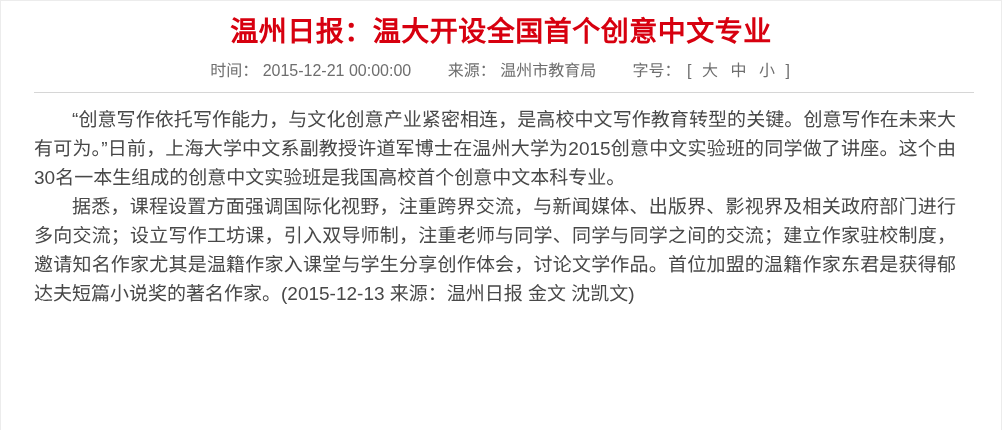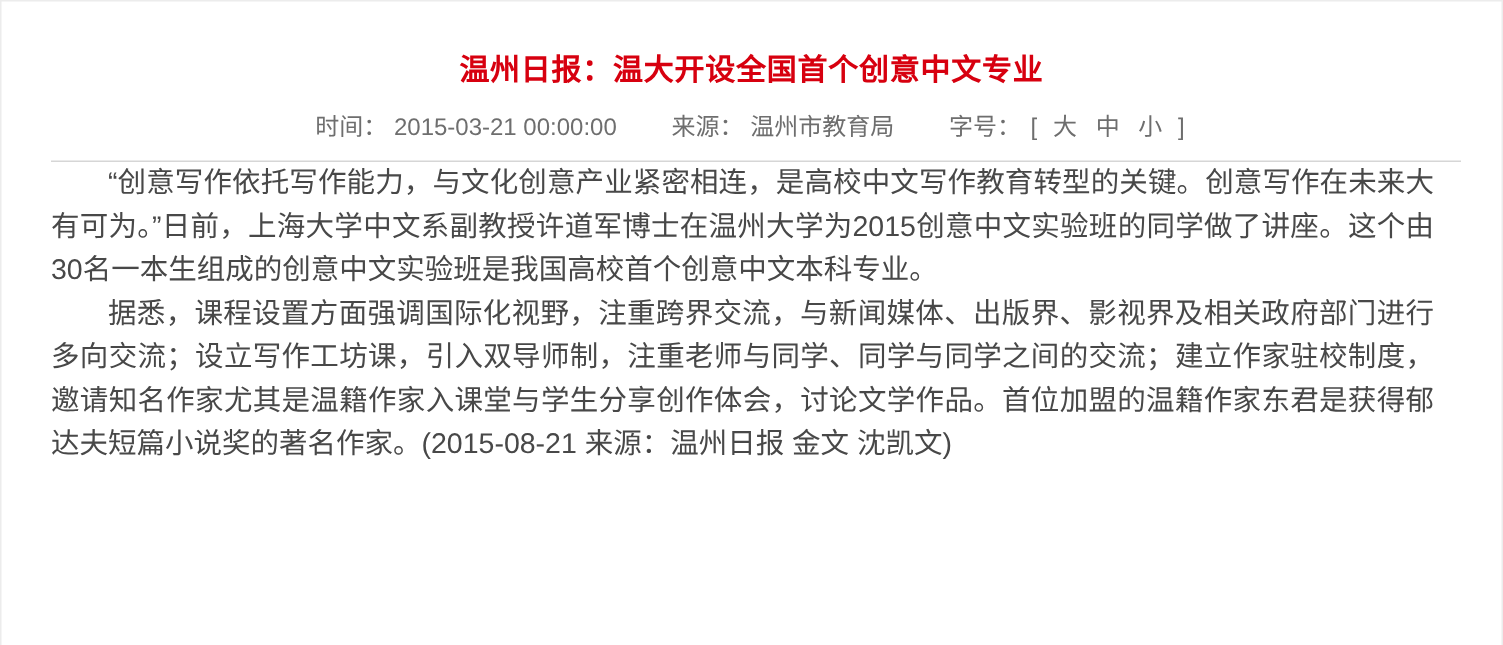--- a/index.html
+++ b/index.html
@@ -12,23 +12,23 @@
     width: 1002px;
     height: 430px;
     margin: 0 auto;
     background: #ffffff;
     border-top: 1px solid var(--page-border, #ececec);
     border-left: 1px solid var(--page-border, #ececec);
     border-right: 1px solid var(--page-border, #ececec);
     overflow: hidden;
   }
   .article-title {
-    margin-top: 32px;
+    margin-top: 17px;
     text-align: center;
-    font-size: 20px;
+    font-size: 28px;
     line-height: 28px;
     font-weight: bold;
     color: var(--title, #d7000f);
     letter-spacing: 0.5px;
   }
   .meta-bar {
     margin-top: 15px;
     text-align: center;
     font-size: 16px;
     line-height: 20px;
@@ -43,56 +43,57 @@
     cursor: pointer;
     display: inline-block;
   }
   .divider {
     border: none;
     border-top: 1px solid var(--divider, #d6d6d6);
     margin: 11px 27px 0 33px;
     height: 0;
   }
   .article-body {
+    margin-top: 12px;
     padding: 0 45px 0 33px;
   }
   .article-body p {
     font-size: 19px;
     line-height: 29px;
     color: var(--body-text, #484848);
     text-indent: 2em;
     text-align: justify;
   }
 </style>
 </head>
 <body>
 
 <div class="page">
 
   <h1 class="article-title">温州日报：温大开设全国首个创意中文专业</h1>
 
   <div class="meta-bar">
     <span class="meta-group">
       <span>时间：</span>
-      <span>2015-03-21 00:00:00</span>
+      <span>2015-12-21 00:00:00</span>
     </span>
     <span class="meta-group">
       <span>来源：</span>
       <span>温州市教育局</span>
     </span>
     <span class="meta-group">
       <span>字号：</span>
       <span class="fs-bracket">[</span>
       <span class="fs-option">大</span>
       <span class="fs-option">中</span>
       <span class="fs-option">小</span>
       <span class="fs-bracket">]</span>
     </span>
   </div>
 
   <hr class="divider">
 
   <div class="article-body">
     <p>“创意写作依托写作能力，与文化创意产业紧密相连，是高校中文写作教育转型的关键。创意写作在未来大有可为。”日前，上海大学中文系副教授许道军博士在温州大学为2015创意中文实验班的同学做了讲座。这个由30名一本生组成的创意中文实验班是我国高校首个创意中文本科专业。</p>
-    <p>据悉，课程设置方面强调国际化视野，注重跨界交流，与新闻媒体、出版界、影视界及相关政府部门进行多向交流；设立写作工坊课，引入双导师制，注重老师与同学、同学与同学之间的交流；建立作家驻校制度，邀请知名作家尤其是温籍作家入课堂与学生分享创作体会，讨论文学作品。首位加盟的温籍作家东君是获得郁达夫短篇小说奖的著名作家。(2015-08-21 来源：温州日报 金文 沈凯文)</p>
+    <p>据悉，课程设置方面强调国际化视野，注重跨界交流，与新闻媒体、出版界、影视界及相关政府部门进行多向交流；设立写作工坊课，引入双导师制，注重老师与同学、同学与同学之间的交流；建立作家驻校制度，邀请知名作家尤其是温籍作家入课堂与学生分享创作体会，讨论文学作品。首位加盟的温籍作家东君是获得郁达夫短篇小说奖的著名作家。(2015-12-13 来源：温州日报 金文 沈凯文)</p>
   </div>
 
 </div>
 
 </body></html>

